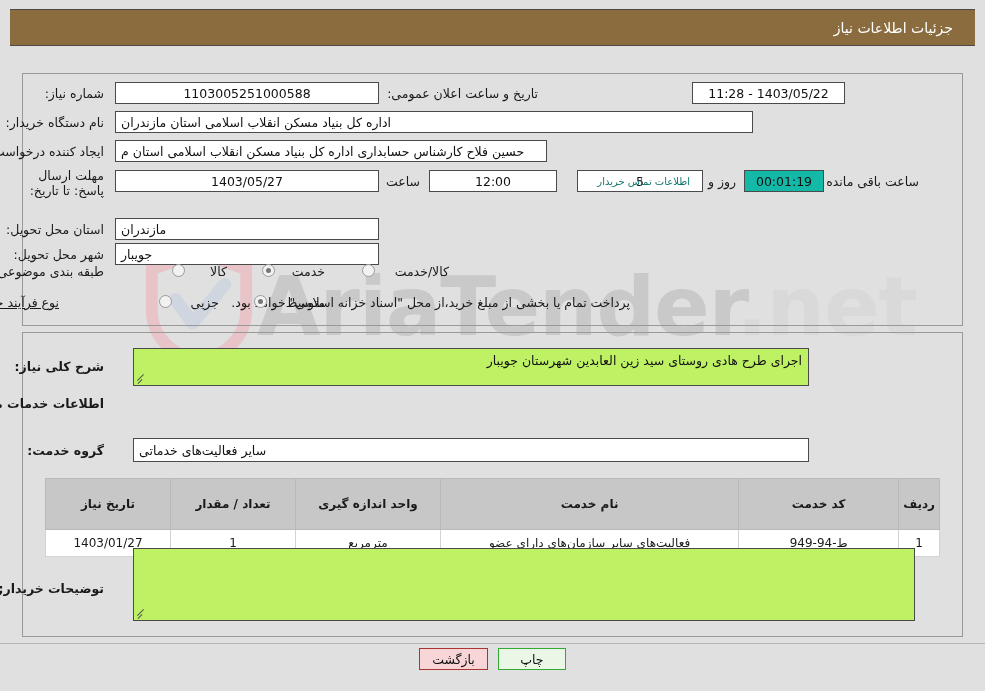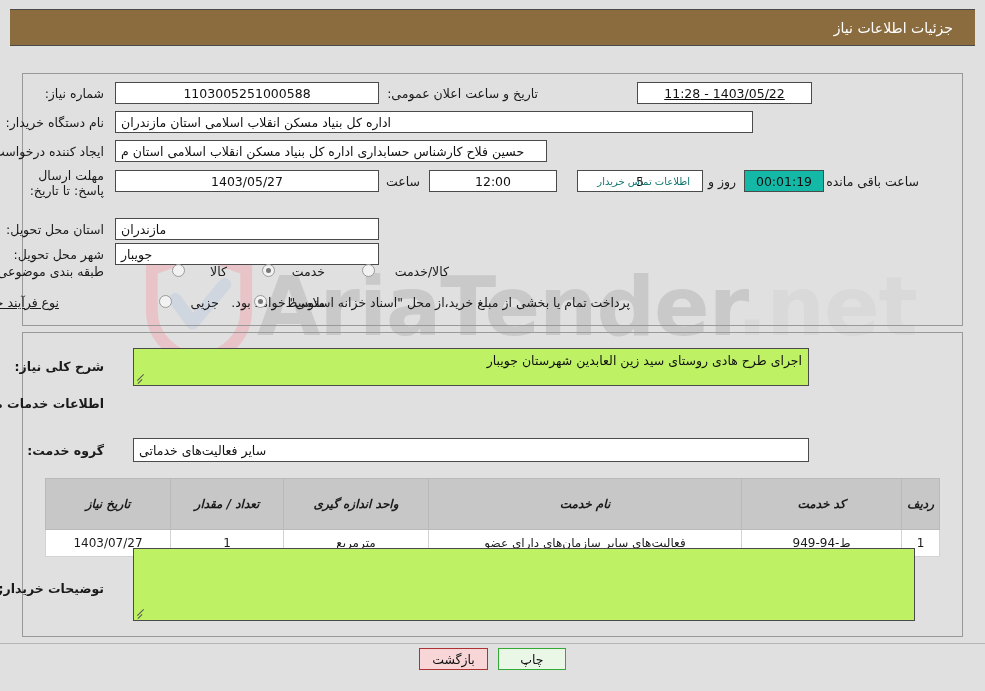--- a/index.html
+++ b/index.html
@@ -175,21 +175,20 @@
   }
   .tbl th {
     background: #c7c7c7;
     border: 1px solid #b9b9b9;
     color: #1a1a1a;
     font-weight: bold;
     height: 27px;
     font-size: 12px;
     text-align: center;
     padding: 18px 4px;
-    font-style: italic;
   }
   .tbl td {
     background: #ffffff;
     border: 1px solid #d3d3d3;
     height: 27px;
     text-align: center;
     font-size: 12px;
     color: #1a1a1a;
     padding: 0 4px;
   }
@@ -235,21 +234,21 @@
   </div>
 
   <div class="titlebar">جزئیات اطلاعات نیاز</div>
 
   <div class="panel" id="panel-top"></div>
 
   <div class="lbl" style="right:881px; top:86px;">شماره نیاز:</div>
   <div class="fld center" style="right:606px; top:82px; width:264px;">1103005251000588</div>
 
   <div class="lbl" style="right:447px; top:86px;">تاریخ و ساعت اعلان عمومی:</div>
-  <div class="fld center" style="right:173px; top:82px; width:175px;text-decoration:underline;">1403/05/22 - 11:28</div>
+  <div class="fld center" style="right:140px; top:82px; width:153px;">1403/05/22 - 11:28</div>
 
   <div class="lbl" style="right:881px; top:115px;">نام دستگاه خریدار:</div>
   <div class="fld right" style="right:232px; top:111px; width:638px;">اداره کل بنیاد مسکن انقلاب اسلامی استان مازندران</div>
 
   <div class="lbl" style="right:881px; top:144px;">ایجاد کننده درخواست:</div>
   <div class="fld right" style="right:438px; top:140px; width:432px;">حسین فلاح کارشناس حسابداری اداره کل بنیاد مسکن انقلاب اسلامی استان م</div>
   <div class="linktext" style="right:295px; top:144px;">اطلاعات تماس خریدار</div>
 
   <div class="lbl" style="right:881px; top:168px; width:90px; line-height:15px; white-space:normal;">مهلت ارسال پاسخ: تا تاریخ:</div>
   <div class="fld center" style="right:606px; top:170px; width:264px;">1403/05/27</div>
@@ -294,32 +293,32 @@
   <div class="lbl bold" style="right:881px; top:443px;">گروه خدمت:</div>
   <div class="fld right" style="right:176px; top:438px; width:676px; height:24px;">سایر فعالیت‌های خدماتی</div>
 
   <table class="tbl">
     <thead>
       <tr>
         <th style="width:38px;">ردیف</th>
         <th style="width:160px;">کد خدمت</th>
         <th>نام خدمت</th>
         <th style="width:145px;">واحد اندازه گیری</th>
-        <th style="width:113px;">تعداد / مقدار</th>
+        <th style="width:125px;">تعداد / مقدار</th>
         <th style="width:125px;">تاریخ نیاز</th>
       </tr>
     </thead>
     <tbody>
       <tr>
         <td>1</td>
         <td>ط-94-949</td>
         <td>فعالیت‌های سایر سازمان‌های دارای عضو</td>
         <td>مترمربع</td>
         <td>1</td>
-        <td>1403/07/27</td>
+        <td>1403/01/27</td>
       </tr>
     </tbody>
   </table>
 
   <div class="lbl bold" style="right:881px; top:581px;">توضیحات خریدار;</div>
   <div class="ta" style="right:70px; top:548px; width:782px; height:73px;">
     <span></span>
     <span class="grip"></span>
   </div>
 

